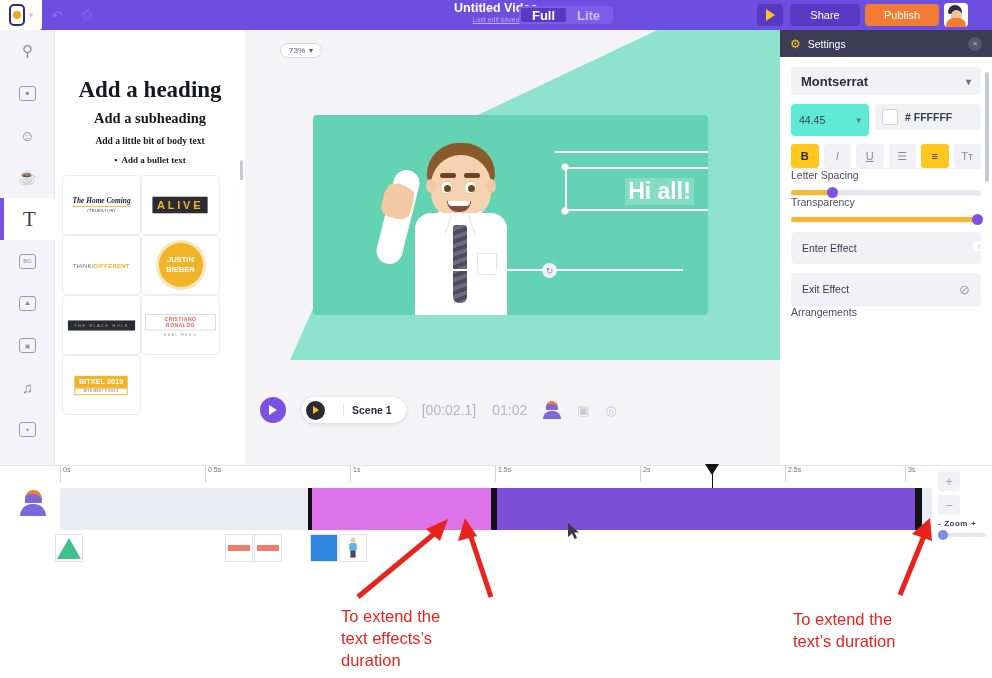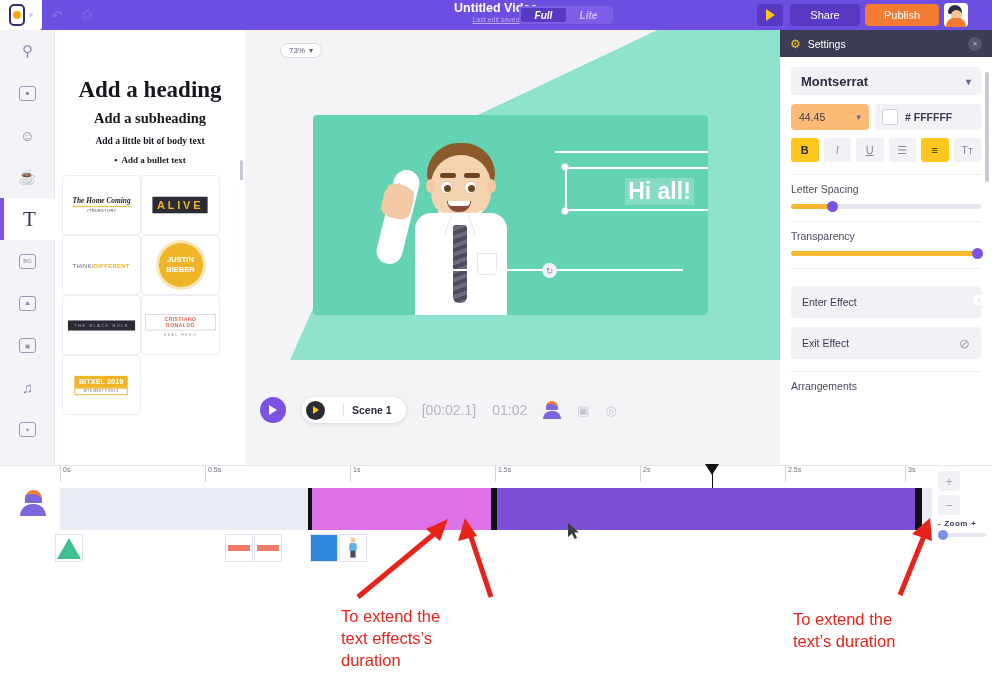--- a/index.html
+++ b/index.html
@@ -10,21 +10,21 @@
   .topbar{position:absolute;left:0;top:0;width:992px;height:30px;background:#6c4ee0;display:flex;align-items:center;}
   .logo-wrap{width:42px;height:30px;display:flex;align-items:center;justify-content:center;background:#ffffff;border-bottom-right-radius:3px;}
   .logo{width:16px;height:22px;border:2px solid #3a2a6b;border-radius:5px;background:#fff;display:flex;align-items:center;justify-content:center;}
   .logo .dot{width:8px;height:8px;border-radius:50%;background:#f3a712;}
   .caret-small{color:#cfc4f5;font-size:9px;margin-left:4px;}
   .tb-icon{width:30px;height:30px;display:flex;align-items:center;justify-content:center;color:#8f74ea;font-size:13px;}
   .title-block{position:absolute;left:0;right:0;top:1px;text-align:center;pointer-events:none;}
   .title-block .t{color:#fff;font-size:12.5px;font-weight:bold;line-height:14px;}
   .title-block .s{color:#bfa7f5;font-size:7px;text-decoration:underline;line-height:9px;}
   .seg{position:absolute;left:519px;top:6px;width:94px;height:18px;background:#7d5ee8;border-radius:4px;display:flex;padding:2px;}
-  .seg div{flex:1;font-size:10px;color:#cbbcf5;display:flex;align-items:center;justify-content:center;border-radius:2px;font-weight:bold;font-style:italic;}
+  .seg div{flex:1;font-size:13px;color:#cbbcf5;display:flex;align-items:center;justify-content:center;border-radius:2px;font-weight:bold;}
   .seg div.on{background:#5739c4;color:#fff;}
   .play-sq{position:absolute;left:757px;top:4px;width:26px;height:22px;background:#5739c4;border-radius:4px;display:flex;align-items:center;justify-content:center;}
   .play-sq .tri{width:0;height:0;border-left:9px solid #ffc61e;border-top:6px solid transparent;border-bottom:6px solid transparent;}
   .share-btn{position:absolute;left:790px;top:4px;width:70px;height:22px;background:#5739c4;border-radius:4px;color:#fff;font-size:11px;display:flex;align-items:center;justify-content:center;}
   .pub-btn{position:absolute;left:865px;top:4px;width:74px;height:22px;background:#f47b32;border-radius:4px;color:#fff;font-size:11px;display:flex;align-items:center;justify-content:center;}
   .avatar-tb{position:absolute;left:944px;top:3px;width:24px;height:24px;background:#fff;border-radius:4px;overflow:hidden;}
   .avatar-tb .hair{position:absolute;left:4px;top:2px;width:14px;height:9px;background:#2b2b45;border-radius:7px 7px 2px 2px;}
   .avatar-tb .face{position:absolute;left:7px;top:7px;width:11px;height:11px;background:#f5c396;border-radius:50%;}
   .avatar-tb .body{position:absolute;left:2px;top:15px;width:20px;height:10px;background:#f47b32;border-radius:8px 8px 0 0;}
 
@@ -112,28 +112,28 @@
   
   .sp{position:absolute;left:780px;top:30px;width:212px;height:435px;background:#fff;}
   .sp-head{height:27px;background:#3c3c54;display:flex;align-items:center;padding:0 10px;gap:7px;}
   .sp-head .g{color:#ffc61e;font-size:12px;}
   .sp-head .t{color:#fff;font-size:10.5px;}
   .sp-head .x{margin-left:auto;width:14px;height:14px;border-radius:50%;background:#56566e;color:#cfcfe0;font-size:8px;display:flex;align-items:center;justify-content:center;}
   .sp-body{padding:10px 11px 0 11px;}
   .fsel{height:28px;background:#f1f1f6;border-radius:4px;display:flex;align-items:center;padding:0 10px;font-size:13px;font-weight:bold;color:#2b2b44;}
   .fsel .cv{margin-left:auto;color:#6a6a88;font-size:10px;}
   .row2{display:flex;gap:6px;margin-top:9px;}
-  .szsel{width:78px;height:26px;background:#fdba74;border-radius:4px;display:flex;align-items:center;padding:0 8px;font-size:10.5px;color:#3b3b55;}
+  .szsel{width:78px;height:32px;background:#5eead4;border-radius:4px;display:flex;align-items:center;padding:0 8px;font-size:10.5px;color:#3b3b55;}
   .szsel .cv{margin-left:auto;color:#6a6a88;font-size:9px;}
   .clr{flex:1;height:26px;background:#f1f1f6;border-radius:4px;display:flex;align-items:center;padding:0 7px;gap:7px;font-size:10.5px;font-weight:bold;color:#3b3b55;}
   .clr .sw{width:16px;height:16px;background:#fff;border:1px solid #d2d2dd;border-radius:2px;}
   .fmt{display:flex;gap:5px;margin-top:8px;}
   .fbtn{flex:1;height:24px;background:#f1f1f6;border-radius:3px;display:flex;align-items:center;justify-content:center;font-size:11px;color:#8a8aa2;}
   .fbtn.on{background:#ffc61e;color:#2b2b33;font-weight:bold;}
-  .sec{margin-top:12px;border-top:1px solid #ededf2;padding-top:8px;}
+  .sec{border-top:1px solid #ededf2;padding-top:0;}
   .sec-l{font-size:10.5px;color:#4b4b63;}
   .track{position:relative;height:5px;border-radius:3px;background:#e6e6ee;margin-top:9px;}
   .track .fill{position:absolute;left:0;top:0;height:5px;border-radius:3px;background:#f5b82e;}
   .track .kn{position:absolute;top:-3px;width:11px;height:11px;border-radius:50%;background:#7b52e1;}
   .effbtn{height:32px;background:#f1f1f6;border-radius:4px;display:flex;align-items:center;padding:0 11px;font-size:10.5px;color:#3b3b55;margin-top:9px;}
   .effbtn .ic{margin-left:auto;color:#9a9ab2;font-size:13px;}
   .eff-img{width:18px;height:15px;background:#bdbdd0;border-radius:2px;position:relative;}
   .eff-img i{position:absolute;left:3px;bottom:-3px;width:12px;height:10px;background:#fff;border-radius:2px;color:#9a9ab2;font-size:7px;display:flex;align-items:center;justify-content:center;}
   .sp-scroll{position:absolute;right:3px;top:42px;width:4px;height:110px;background:#c9c9d6;border-radius:2px;}
 

